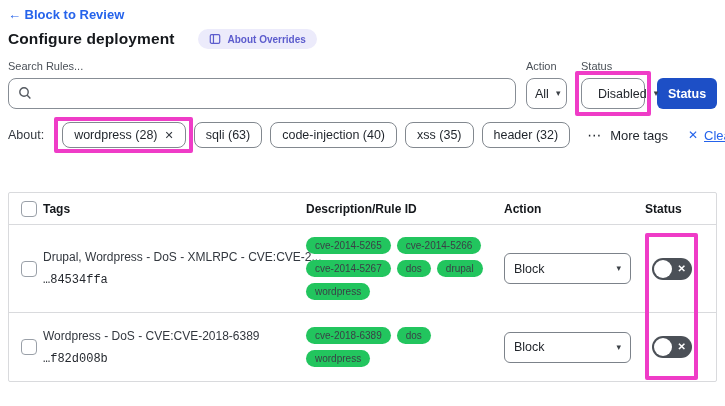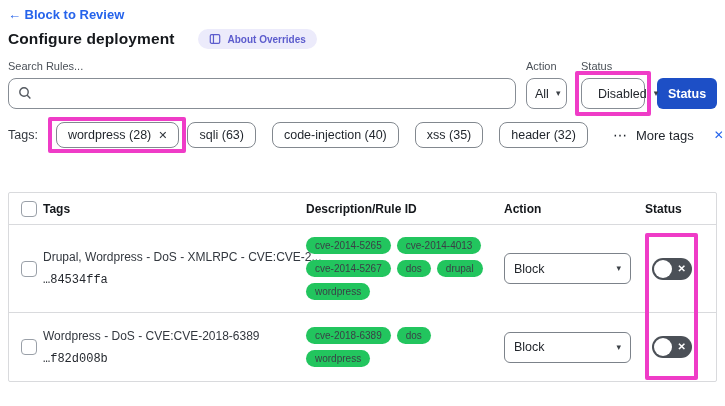--- a/index.html
+++ b/index.html
@@ -31,21 +31,21 @@
   .status-col { margin-left:14px; width:64px; }
   .status-wrap { position:relative; width:64px; }
   .status-wrap .select-box { width:64px; padding:0 16px; }
   .btn-search { margin-left:12px; width:60px; height:31px; border:none; border-radius:6px; background:#1d4fc6;
     color:#fff; font-size:12.5px; font-weight:600; font-family:"Liberation Sans", sans-serif; cursor:pointer; }
 
   
   .tags-row { position:absolute; top:122px; left:8px; display:flex; align-items:center; }
   .tags-label { font-size:12.5px; color:#33383f; margin-right:10px; }
   .tag-pill { display:inline-flex; align-items:center; gap:7px; border:1px solid #82888f; border-radius:8px;
-    background:#fff; padding:5px 11px; font-size:12.5px; color:#1f242b; margin-right:16px; cursor:pointer; white-space:nowrap; }
+    background:#fff; padding:5px 11px; font-size:12.5px; color:#1f242b; margin-right:8px; cursor:pointer; white-space:nowrap; }
   .tag-pill .x { font-size:11px; color:#33383f; }
   .selected-tag-wrap { position:relative; margin-right:8px;margin-left:8px; }
   .selected-tag-wrap .tag-pill { margin-right:0; }
   .more-tags { display:inline-flex; align-items:center; gap:8px; font-size:13px; color:#1f242b; margin-left:9px; cursor:pointer; white-space:nowrap; }
   .more-tags .dots { font-size:14px; letter-spacing:1px; color:#1f242b; }
   .clear-tags { display:inline-flex; align-items:center; gap:6px; font-size:13px; color:#2563eb; margin-left:20px; cursor:pointer; white-space:nowrap; }
   .clear-tags .x { font-size:12px; }
   .clear-tags .lbl { text-decoration:underline; }
 
   
@@ -124,21 +124,21 @@
           <span class="chev">▾</span>
         </div>
         <div class="hl-box hl-status-dd"></div>
       </div>
     </div>
 
     <button class="btn-search">Status</button>
   </div>
 
   <div class="tags-row">
-    <span class="tags-label">Tags:</span>
+    <span class="tags-label">About:</span>
     <span class="selected-tag-wrap">
       <span class="tag-pill">
         <span>wordpress (28)</span>
         <span class="x">✕</span>
       </span>
       <span class="hl-box hl-selected-tag"></span>
     </span>
     <span class="tag-pill">sqli (63)</span>
     <span class="tag-pill">code-injection (40)</span>
     <span class="tag-pill">xss (35)</span>
@@ -168,21 +168,21 @@
     <div class="trow tbody-row1">
       <div class="cell-check">
           <input type="checkbox" style="">
         </div>
       <div class="cell-desc">
         <div class="desc-line">Drupal, Wordpress - DoS - XMLRPC - CVE:CVE-2...</div>
         <div class="hash-line">…84534ffa</div>
       </div>
       <div class="cell-tags">
         <span class="gray-pill">cve-2014-5265</span>
-        <span class="gray-pill">cve-2014-4013</span>
+        <span class="gray-pill">cve-2014-5266</span>
         <span class="gray-pill">cve-2014-5267</span>
         <span class="gray-pill">dos</span>
         <span class="gray-pill">drupal</span>
         <span class="gray-pill">wordpress</span>
       </div>
       <div class="cell-action">
         <div class="select-box">
           <span>Block</span>
           <span class="chev">▾</span>
         </div>

